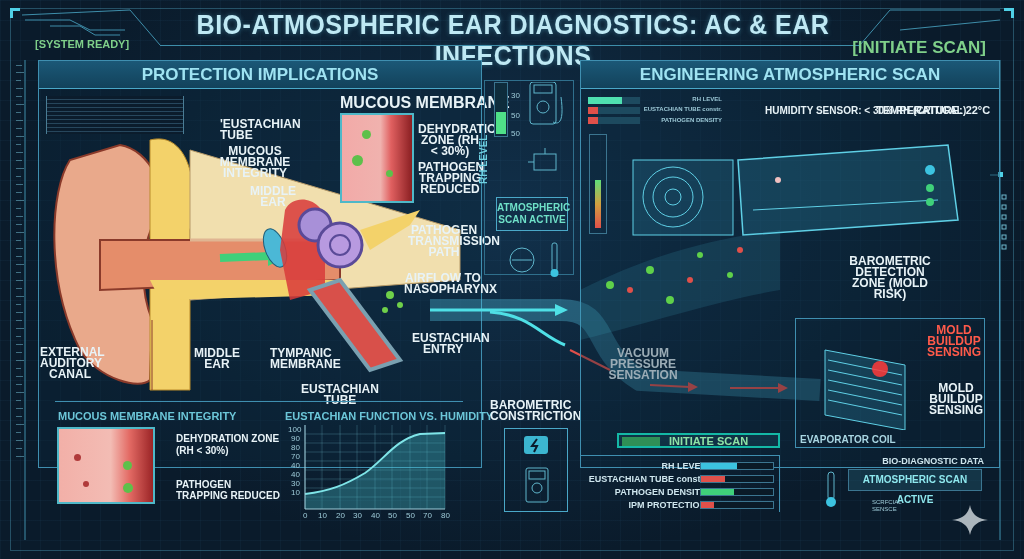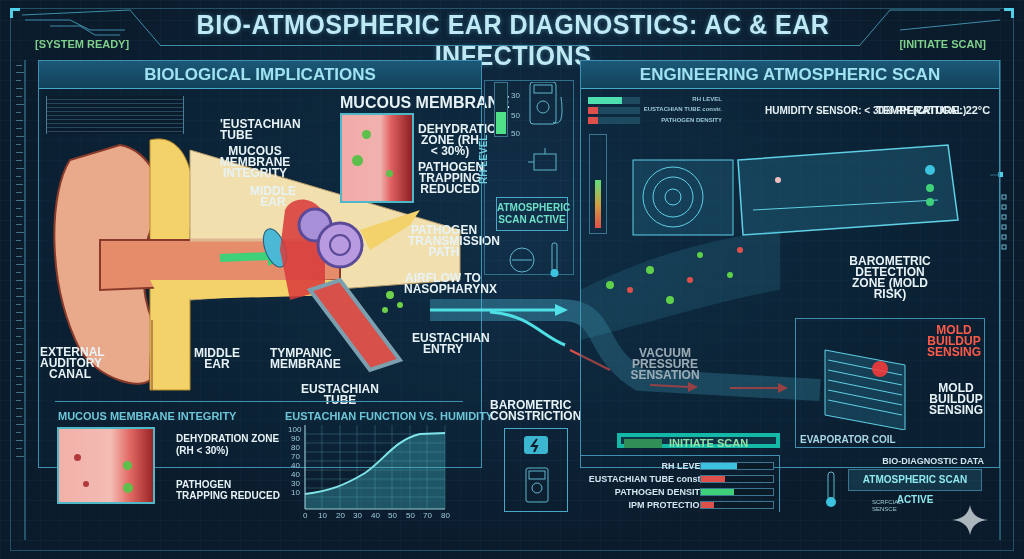--- a/index.html
+++ b/index.html
@@ -7,30 +7,30 @@
 body{position:relative;background:
  linear-gradient(rgba(60,120,160,.07) 1px,transparent 1px) 0 0/20px 20px,
  linear-gradient(90deg,rgba(60,120,160,.07) 1px,transparent 1px) 0 0/20px 20px,
  radial-gradient(ellipse at 50% 40%,#11304a 0%,#0a1b2b 70%);}
 .abs{position:absolute}
 .frame{position:absolute;left:10px;top:8px;width:1004px;height:543px;border:1px solid rgba(90,180,210,.35);}
 .corner{position:absolute;width:10px;height:10px;border-color:#4fd0e6;border-style:solid}
 .title{position:absolute;left:168px;top:10px;width:690px;text-align:center;color:#bfe9f4;font-size:27px;letter-spacing:.5px;font-weight:bold;font-stretch:condensed;transform:scaleX(.93);text-shadow:0 0 6px rgba(100,200,230,.4)}
 .title-line{position:absolute;left:160px;top:45px;width:700px;height:1px;background:#3e8eaa}
 .status-l{position:absolute;left:35px;top:38px;color:#7fd08a;font-size:11px;font-weight:bold}
-.status-r{position:absolute;right:38px;top:38px;color:#7fd08a;font-size:11px;font-weight:bold}
+.status-r{position:absolute;right:38px;top:38px;color:#7fd08a;font-size:17px;font-weight:bold}
 .panel{position:absolute;border:1px solid #3f8fb0;background:rgba(12,40,60,.35)}
 .panel-hd{position:absolute;left:0;right:0;top:0;height:28px;background:linear-gradient(#1b5877,#12425b);border-bottom:1px solid #4aa8c8;color:#9fe3f2;font-size:17px;font-weight:bold;text-align:center;line-height:28px}
 .lbl{position:absolute;color:#e8f3f7;font-size:12px;font-weight:bold;line-height:11px;text-align:center;text-transform:uppercase}
 .lbl.l{text-align:left}
 .sub-hd{position:absolute;color:#6cc6d8;font-size:11px;font-weight:bold}
 .bar{position:absolute;height:8px;background:#0a1a27;border:1px solid #3b7590}
 .bar>i{display:block;height:100%}
 .bl{position:absolute;color:#cfe6ee;font-size:9px;font-weight:bold;text-align:right}
-.btn{position:absolute;border:4px solid #14b8a6;background:rgba(18,60,80,.6);color:#8fe3a6;font-size:11px;font-weight:bold;text-align:center}
+.btn{position:absolute;border:2px solid #14b8a6;background:rgba(18,60,80,.6);color:#8fe3a6;font-size:11px;font-weight:bold;text-align:center}
 .lines{position:absolute;left:0;top:0}
 .tick{position:absolute;color:#9ecbd8;font-size:8px}
 </style>
 </head>
 <body>
 
 <div class="frame"></div>
 <div class="corner" style="left:10px;top:8px;border-width:3px 0 0 3px"></div>
 <div class="corner" style="right:10px;top:8px;border-width:3px 3px 0 0"></div>
 
@@ -107,21 +107,21 @@
   </g>
   <rect x="998" y="172" width="5" height="5" fill="#4fd0e6"></rect>
 </svg>
 
 <div class="title">BIO-ATMOSPHERIC EAR DIAGNOSTICS: AC &amp; EAR INFECTIONS</div>
 <div class="title-line"></div>
 <div class="status-l">[SYSTEM READY]</div>
 <div class="status-r">[INITIATE SCAN]</div>
 
 <div class="panel" style="left:38px;top:60px;width:444px;height:408px">
-  <div class="panel-hd">BIOLOGICAL IMPLICATIONS</div>
+  <div class="panel-hd">PROTECTION IMPLICATIONS</div>
 </div>
 
 <div class="abs" style="left:46px;top:96px;width:138px;height:38px;border-left:1px solid #4a7d95;border-right:1px solid #4a7d95;background:repeating-linear-gradient(#0b1c2c 0 3px,rgba(90,140,170,.35) 3px 4px)"></div>
 
 <svg class="abs" style="left:40px;top:130px" width="440" height="270">
   <path d="M30 30 C10 60 5 150 40 220 C60 250 100 260 110 250 L112 190 C100 160 100 120 115 90 C130 60 110 20 80 15 Z" fill="#e9a98b" stroke="#8a3a2a" stroke-width="2"></path>
   <path d="M110 10 C150 0 160 60 150 100 L150 260 L110 260 Z" fill="#f3d26a" stroke="#b98b2a"></path>
   <path d="M150 20 L420 100 L420 150 L150 170 Z" fill="#f1dfae" stroke="#b79a68"></path>
   <path d="M60 110 L300 110 L300 150 L60 160 Z" fill="#e58d6a" stroke="#8a3a2a" stroke-width="2"></path>
   <path d="M110 150 L300 150 L300 165 L120 170 Z" fill="#f3d26a"></path>
@@ -249,21 +249,21 @@
   <path d="M0 20 L130 20 C180 20 160 60 210 90 L390 100" fill="none" stroke="rgba(80,190,220,.35)" stroke-width="22"></path>
   <path d="M0 20 L130 20" stroke="#4fe0e6" stroke-width="3"></path>
   <polygon points="125,14 138,20 125,26" fill="#4fe0e6"></polygon>
   <path d="M60 22 C100 25 110 45 135 55" stroke="#4fe0e6" stroke-width="3" fill="none"></path>
   <path d="M140 60 L180 80" stroke="#e0504a" stroke-width="2"></path>
   <path d="M220 95 L260 97" stroke="#e0504a" stroke-width="2"></path>
     <polygon points="258,92 268,97 258,102" fill="#e0504a"></polygon>
   <path d="M300 98 L350 98" stroke="#e0504a" stroke-width="2"></path>
     <polygon points="348,93 358,98 348,103" fill="#e0504a"></polygon>
 </svg>
-<div class="lbl" style="left:620px;top:348px;width:90px">VACUUM PRESSURE SENSATION</div>
+<div class="lbl" style="left:598px;top:348px;width:90px">VACUUM PRESSURE SENSATION</div>
 <div class="lbl" style="left:490px;top:400px;width:75px">BAROMETRIC CONSTRICTION</div>
 
 <div class="abs" style="left:504px;top:428px;width:64px;height:84px;border:1px solid #4aa8c8"></div>
 <svg class="abs" style="left:510px;top:432px" width="54" height="76">
   <rect x="14" y="4" width="24" height="18" rx="3" fill="#3cb6d0"></rect>
   <path d="M27 7 L22 14 L27 14 L24 20" stroke="#0b1c2c" stroke-width="2" fill="none"></path>
   <rect x="16" y="36" width="22" height="34" rx="2" fill="none" stroke="#5fb6cc"></rect>
   <rect x="19" y="39" width="16" height="8" fill="none" stroke="#5fb6cc"></rect>
   <circle cx="27" cy="56" r="5" fill="none" stroke="#5fb6cc"></circle>
 </svg>

